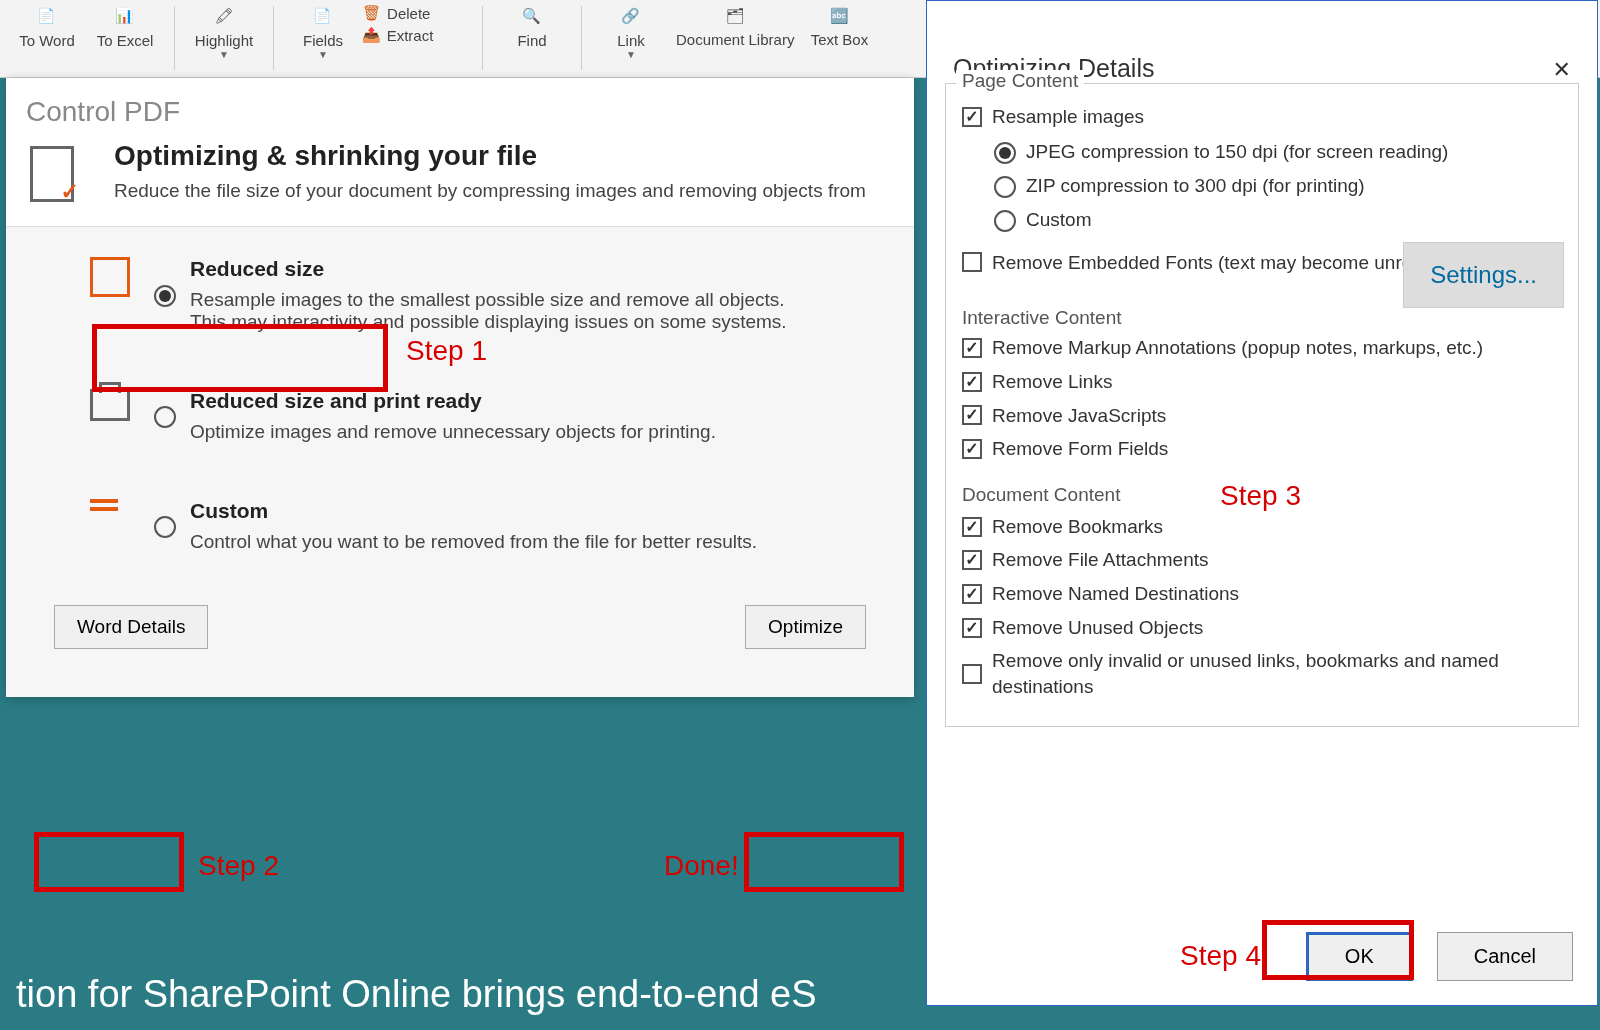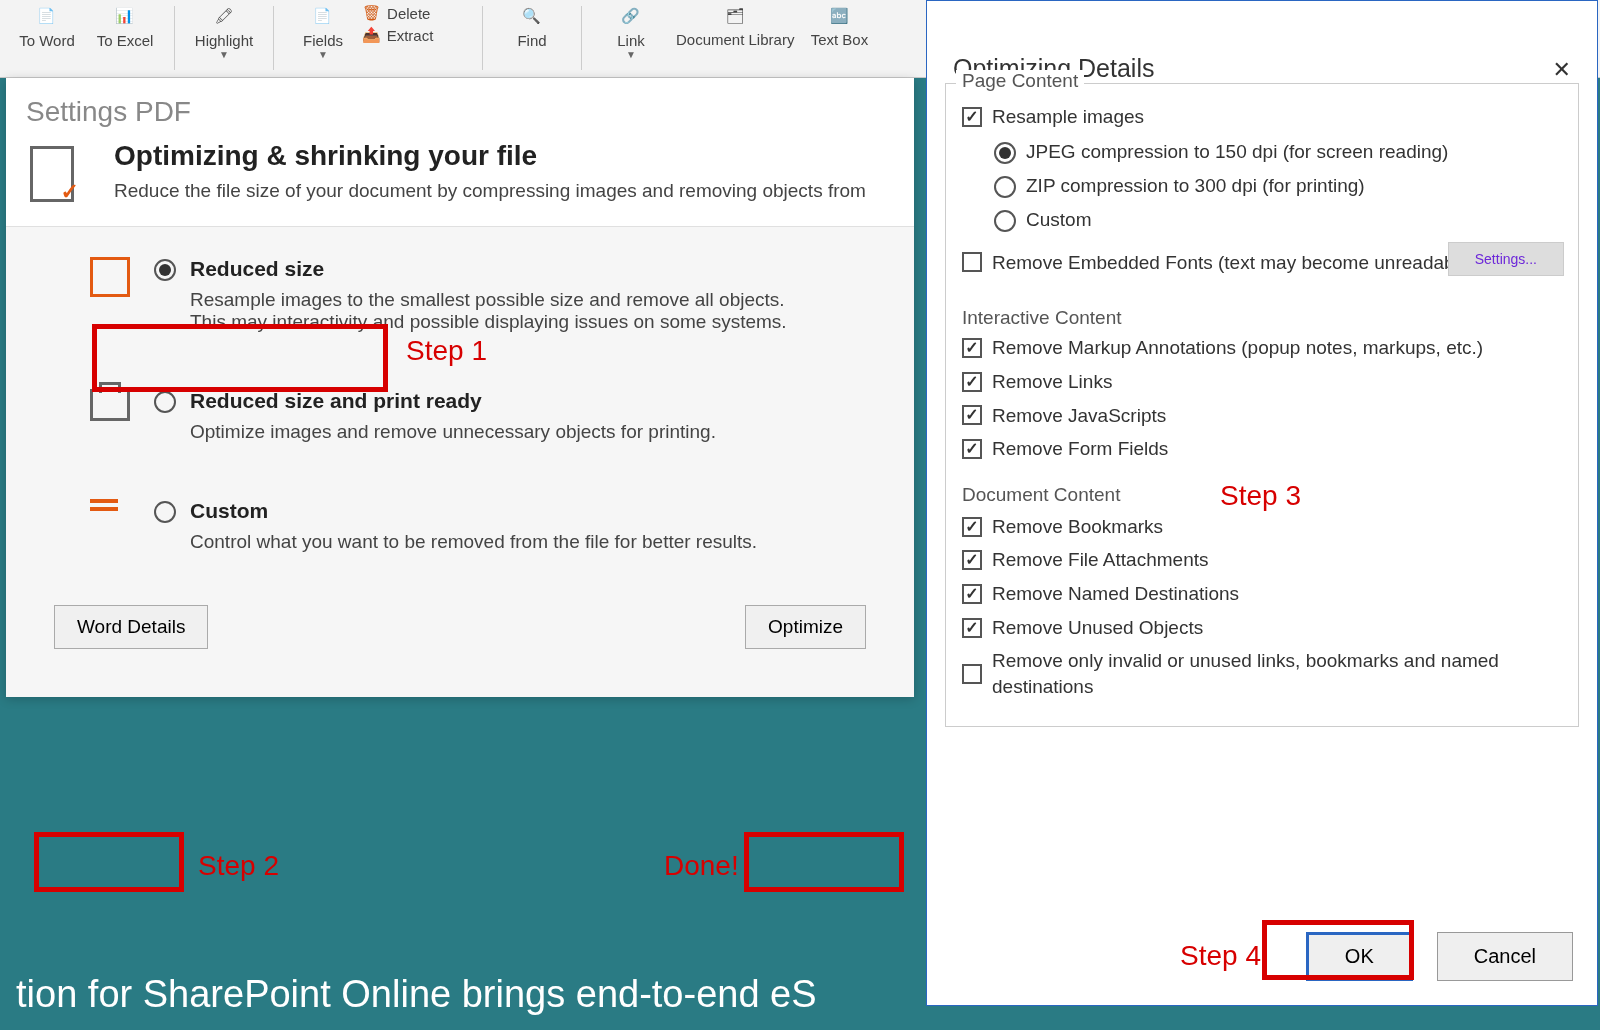--- a/index.html
+++ b/index.html
@@ -25,39 +25,39 @@
   .wiz-head-ic { width: 52px; flex-shrink: 0; margin-top: 6px; }
   .wiz-head h1 { font-size: 28px; font-weight: 600; color: #222; margin-bottom: 8px; }
   .wiz-head p { font-size: 19px; color: #444; }
   .wiz-body { background: #f6f6f6; padding: 30px 24px 20px; }
   .opt-row { display: flex; gap: 16px; margin-bottom: 56px; align-items: flex-start; }
   .opt-ic { width: 48px; height: 48px; flex-shrink: 0; margin-left: 60px; }
   .radio { width: 22px; height: 22px; border: 2px solid #555; border-radius: 50%; display: inline-flex; align-items: center; justify-content: center; flex-shrink: 0; margin-top: 2px; }
   .radio.on::after { content: ""; width: 12px; height: 12px; background: #333; border-radius: 50%; }
   .opt-text b { font-size: 21px; font-weight: 700; color: #222; display: block; }
   .opt-text p { font-size: 19px; color: #444; margin-top: 8px; width: 620px; }
-  .opt-flex { display: flex; gap: 14px; align-items: flex-start; }
+  .opt-flex { display: flex; gap: 14px; align-items: center; }
   .wiz-buttons { display: flex; justify-content: space-between; padding: 32px 24px 28px; }
   .btn { background: #f0f0f0; border: 1px solid #aaa; padding: 10px 22px; font-size: 19px; cursor: pointer; }
 
   
   .hl { position: absolute; border: 5px solid #d70000; pointer-events: none; }
   .an { position: absolute; color: #d70000; font-size: 28px; font-weight: 500; pointer-events: none; }
 
   
   .dialog { position: absolute; top: 0; right: 2px; width: 672px; height: 1006px; background: #fff; border: 1px solid #2a66c2; display: flex; flex-direction: column; }
   .dlg-title { display: flex; justify-content: space-between; align-items: flex-end; height: 82px; padding: 0 26px; font-size: 25px; color: #333; }
   .dlg-close { font-size: 22px; color: #333; cursor: pointer; }
   .fieldset { border: 1px solid #ccc; margin: 0 18px 14px; padding: 12px 16px 18px; font-size: 19px; position: relative; }
   .fieldset .legend { position: absolute; top: -14px; left: 10px; background: #fff; padding: 0 6px; color: #555; font-size: 19px; }
   .chk-row { display: flex; align-items: center; gap: 10px; margin: 8px 0; line-height: 1.35; }
   .chk { width: 20px; height: 20px; border: 2px solid #555; display: inline-flex; align-items: center; justify-content: center; flex-shrink: 0; }
   .chk.on::after { content: "✓"; font-size: 16px; color: #333; line-height: 1; font-weight: bold; }
   .rad-row { display: flex; align-items: center; gap: 10px; margin: 10px 0 10px 32px; }
-  .settings-btn { position: absolute; right: 14px; top: 158px; background: #ddd; color: #6d28d9; border: 1px solid #ccc; padding: 8px 26px; font-size: 14px; }
+  .settings-btn { position: absolute; right: 14px; top: 158px; background: #ddd; color: #0369a1; border: 1px solid #ccc; padding: 18px 26px; font-size: 24px; }
   .ic-section2 { margin-top: 2px; }
   .dlg-buttons { margin-top: auto; display: flex; gap: 24px; justify-content: flex-end; padding: 14px 24px 24px; }
   .dlg-btn { padding: 10px 36px; font-size: 20px; border: 1px solid #999; background: #efefef; cursor: pointer; }
   .dlg-btn.primary { border: 3px solid #2a66c2; }
 
   
   .page-ic { width: 44px; height: 56px; border: 3px solid #666; position: relative; }
   .page-ic::after { content: "✓"; position: absolute; bottom: -6px; right: -8px; color: #e35a12; font-weight: bold; font-size: 22px; }
   .img-reduce-ic { width: 40px; height: 40px; border: 3px solid #e35a12; position: relative; }
   .print-ic { width: 40px; height: 32px; border: 3px solid #666; position: relative; }
@@ -118,21 +118,21 @@
     <div class="ic">🔤</div>
     <span style="text-align:center;line-height:1.1">Text Box</span>
   </div>
 </div>
 
 <div class="bg">
   <div class="bg-text">tion for SharePoint Online brings end-to-end eS</div>
 </div>
 
 <div class="wizard">
-  <div class="wiz-title">Settings PDF</div>
+  <div class="wiz-title">Control PDF</div>
   <div class="wiz-head-row">
     <div class="wiz-head-ic">
       <div class="page-ic"></div>
     </div>
     <div class="wiz-head">
       <h1>Optimizing &amp; shrinking your file</h1>
       <p>Reduce the file size of your document by compressing images and removing objects from</p>
     </div>
   </div>
 

